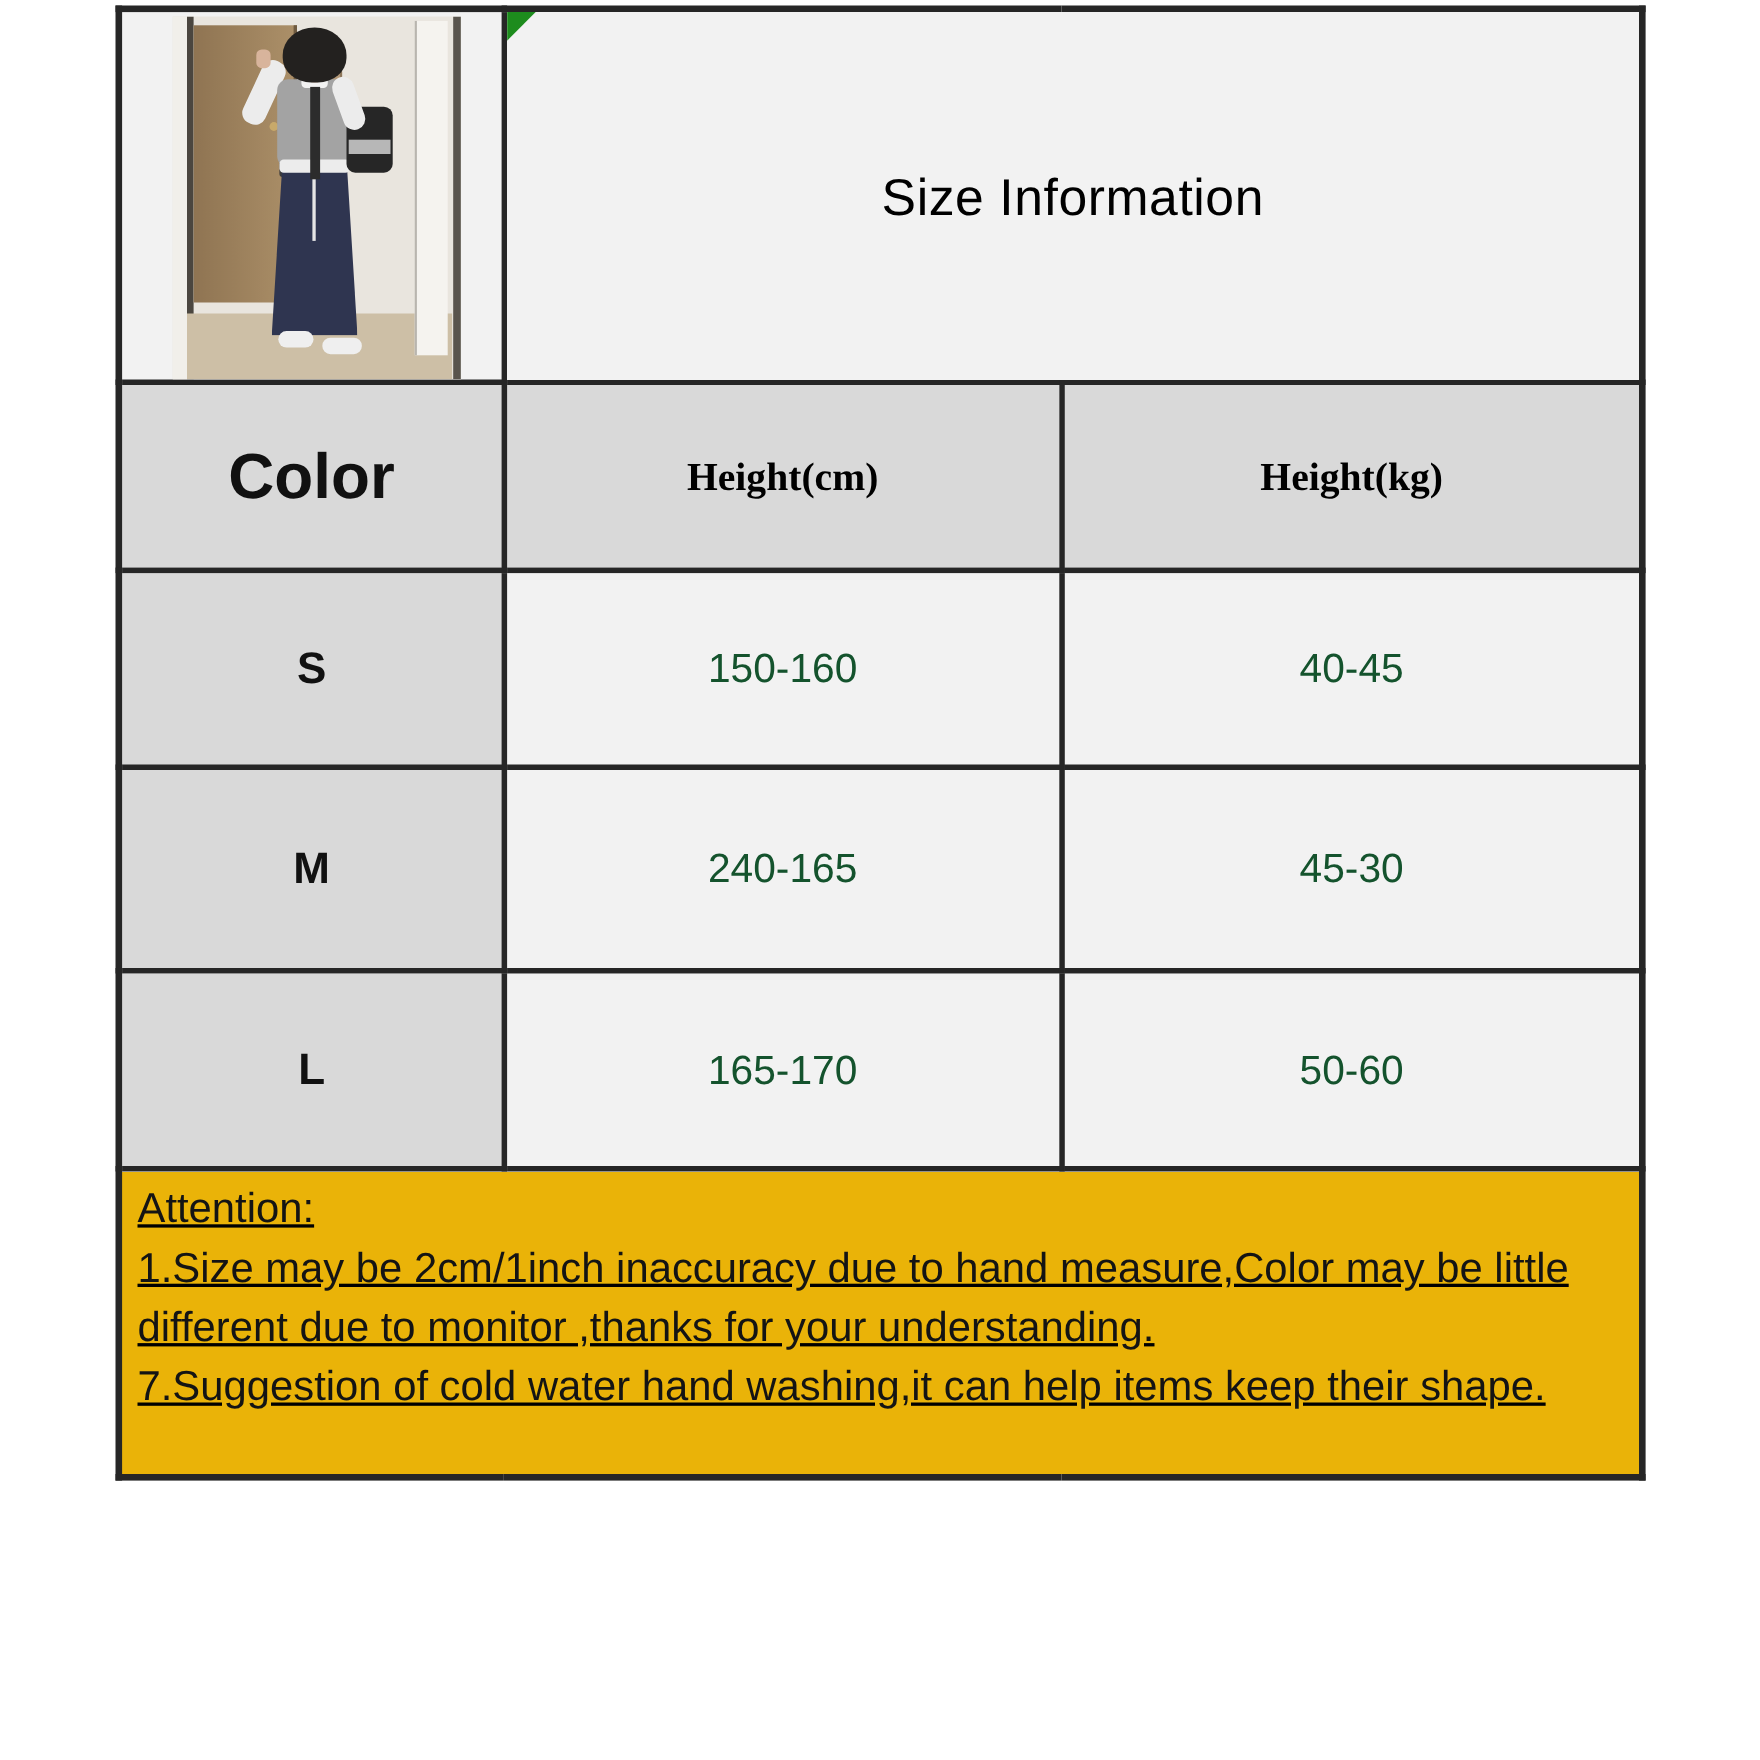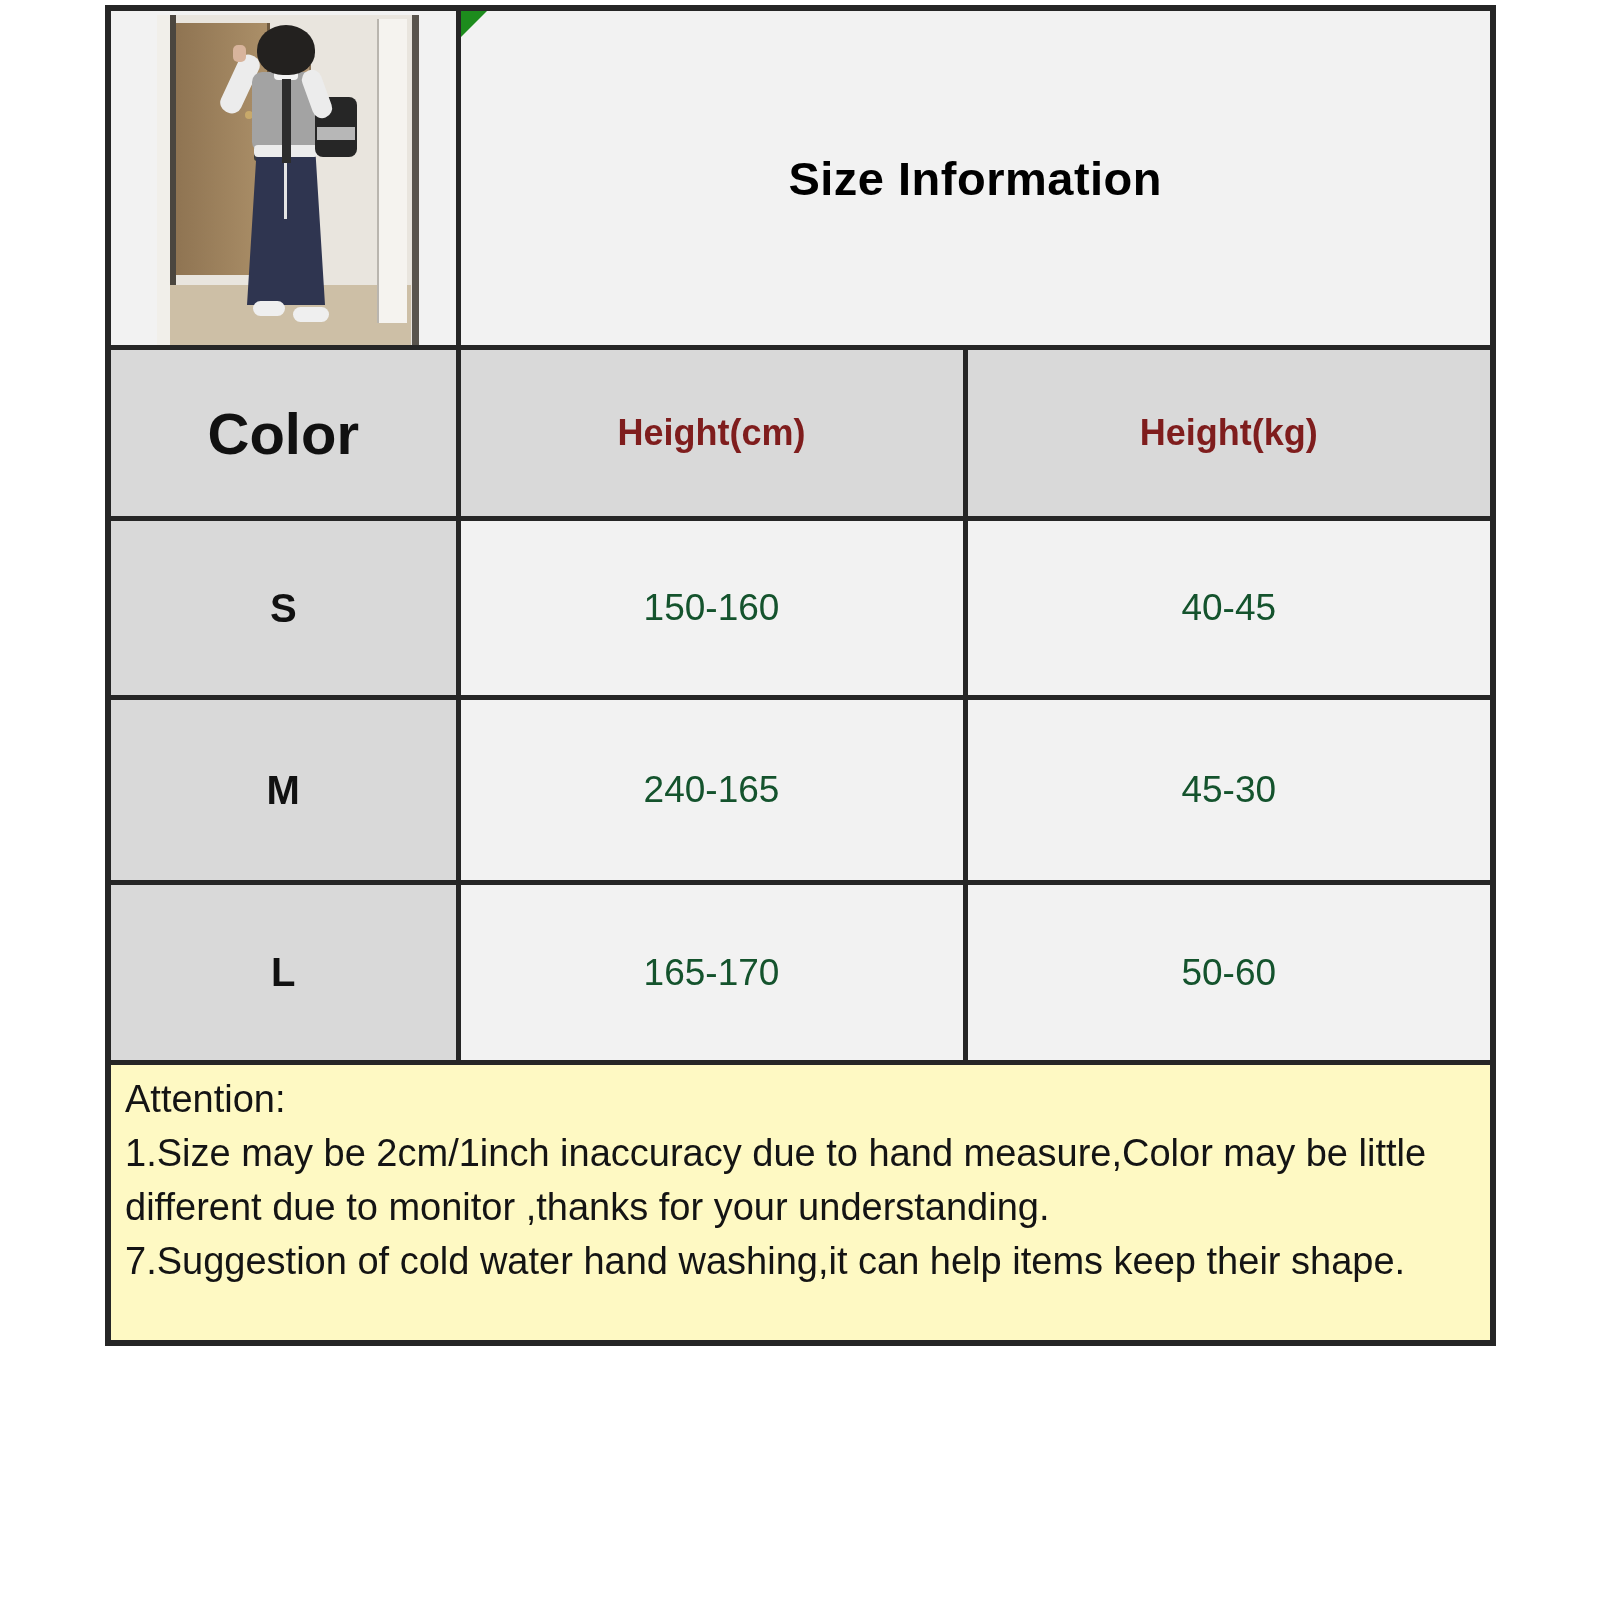--- a/index.html
+++ b/index.html
@@ -9,38 +9,38 @@
     position:relative; width:1600px; height:1600px; background:#ffffff; overflow:hidden;
   }
   table.size-table {
     position:absolute; left:105px; top:5px; width:1385px;
     border-collapse:collapse; table-layout:fixed;
     border:6px solid #262626;
   }
   table.size-table td { border:5px solid #262626; text-align:center; vertical-align:middle; overflow:hidden; }
   .bg-gray  { background:#d9d9d9; }
   .bg-light { background:#f2f2f2; }
-  .bg-white { background:#fef9c3; }
+  .bg-white { background:#eab308;text-decoration:underline; }
 
   .row-top td   { height:337px; }
   .row-head td  { height:171px; }
   .row-s td     { height:179px; }
   .row-m td     { height:185px; }
   .row-l td     { height:180px; }
   .row-xl td    { height:185px; }
   .row-note td  { height:280px; }
 
   .title-cell { position:relative; }
-  .title-text { font-size:47px; font-weight:bold; color:#000000; letter-spacing:0.5px; }
+  .title-text { font-size:47px; font-weight:normal; color:#000000; letter-spacing:0.5px; }
   .corner-flag {
     position:absolute; top:0; left:0; width:0; height:0;
     border-top:26px solid #1d8c1d; border-right:26px solid transparent;
   }
   .size-head   { font-size:58px; font-weight:bold; color:#111111; }
-  .col-head    { font-size:36px; font-weight:bold; color:#7f1d1d; }
+  .col-head    { font-size:36px; font-weight:bold; color:#000000;font-family:Liberation Serif, serif; }
   .size-label  { font-size:40px; font-weight:bold; color:#111111; }
   .cell-value  { font-size:37px; font-weight:normal; color:#14532d; }
 
   .note-cell { text-align:left !important; vertical-align:top !important; padding:8px 14px; }
   .note-heading { font-size:38px; color:#141414; line-height:1.42; }
   .note-line    { font-size:38px; color:#141414; line-height:1.42; }
 
   
   .photo-cell { vertical-align:top !important; }
   .photo {

